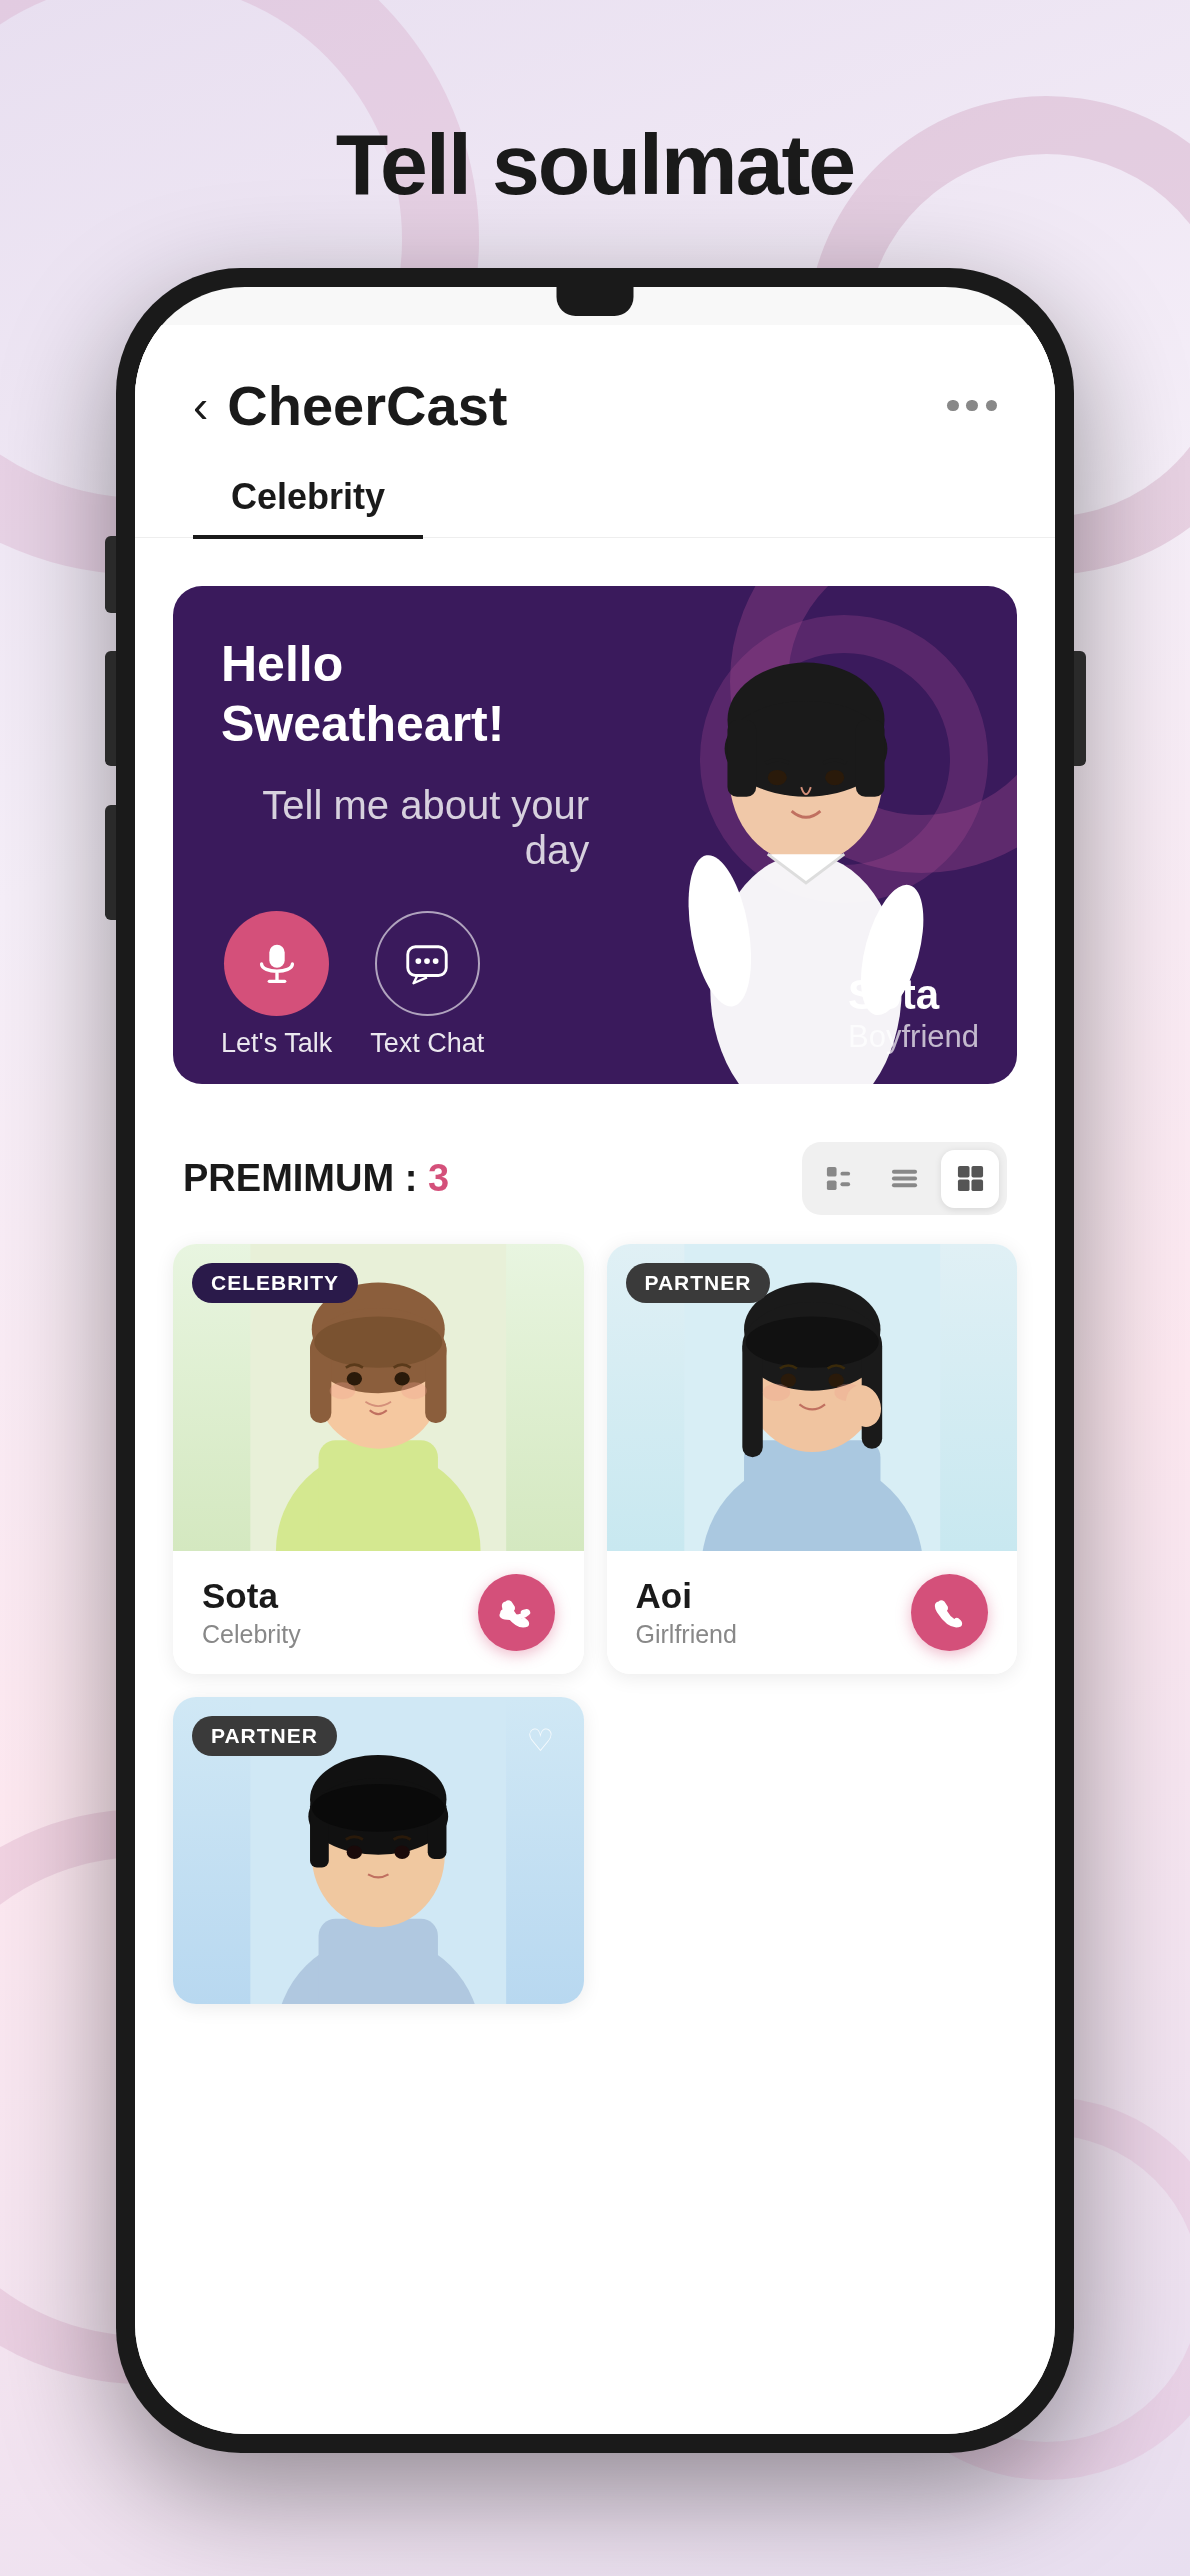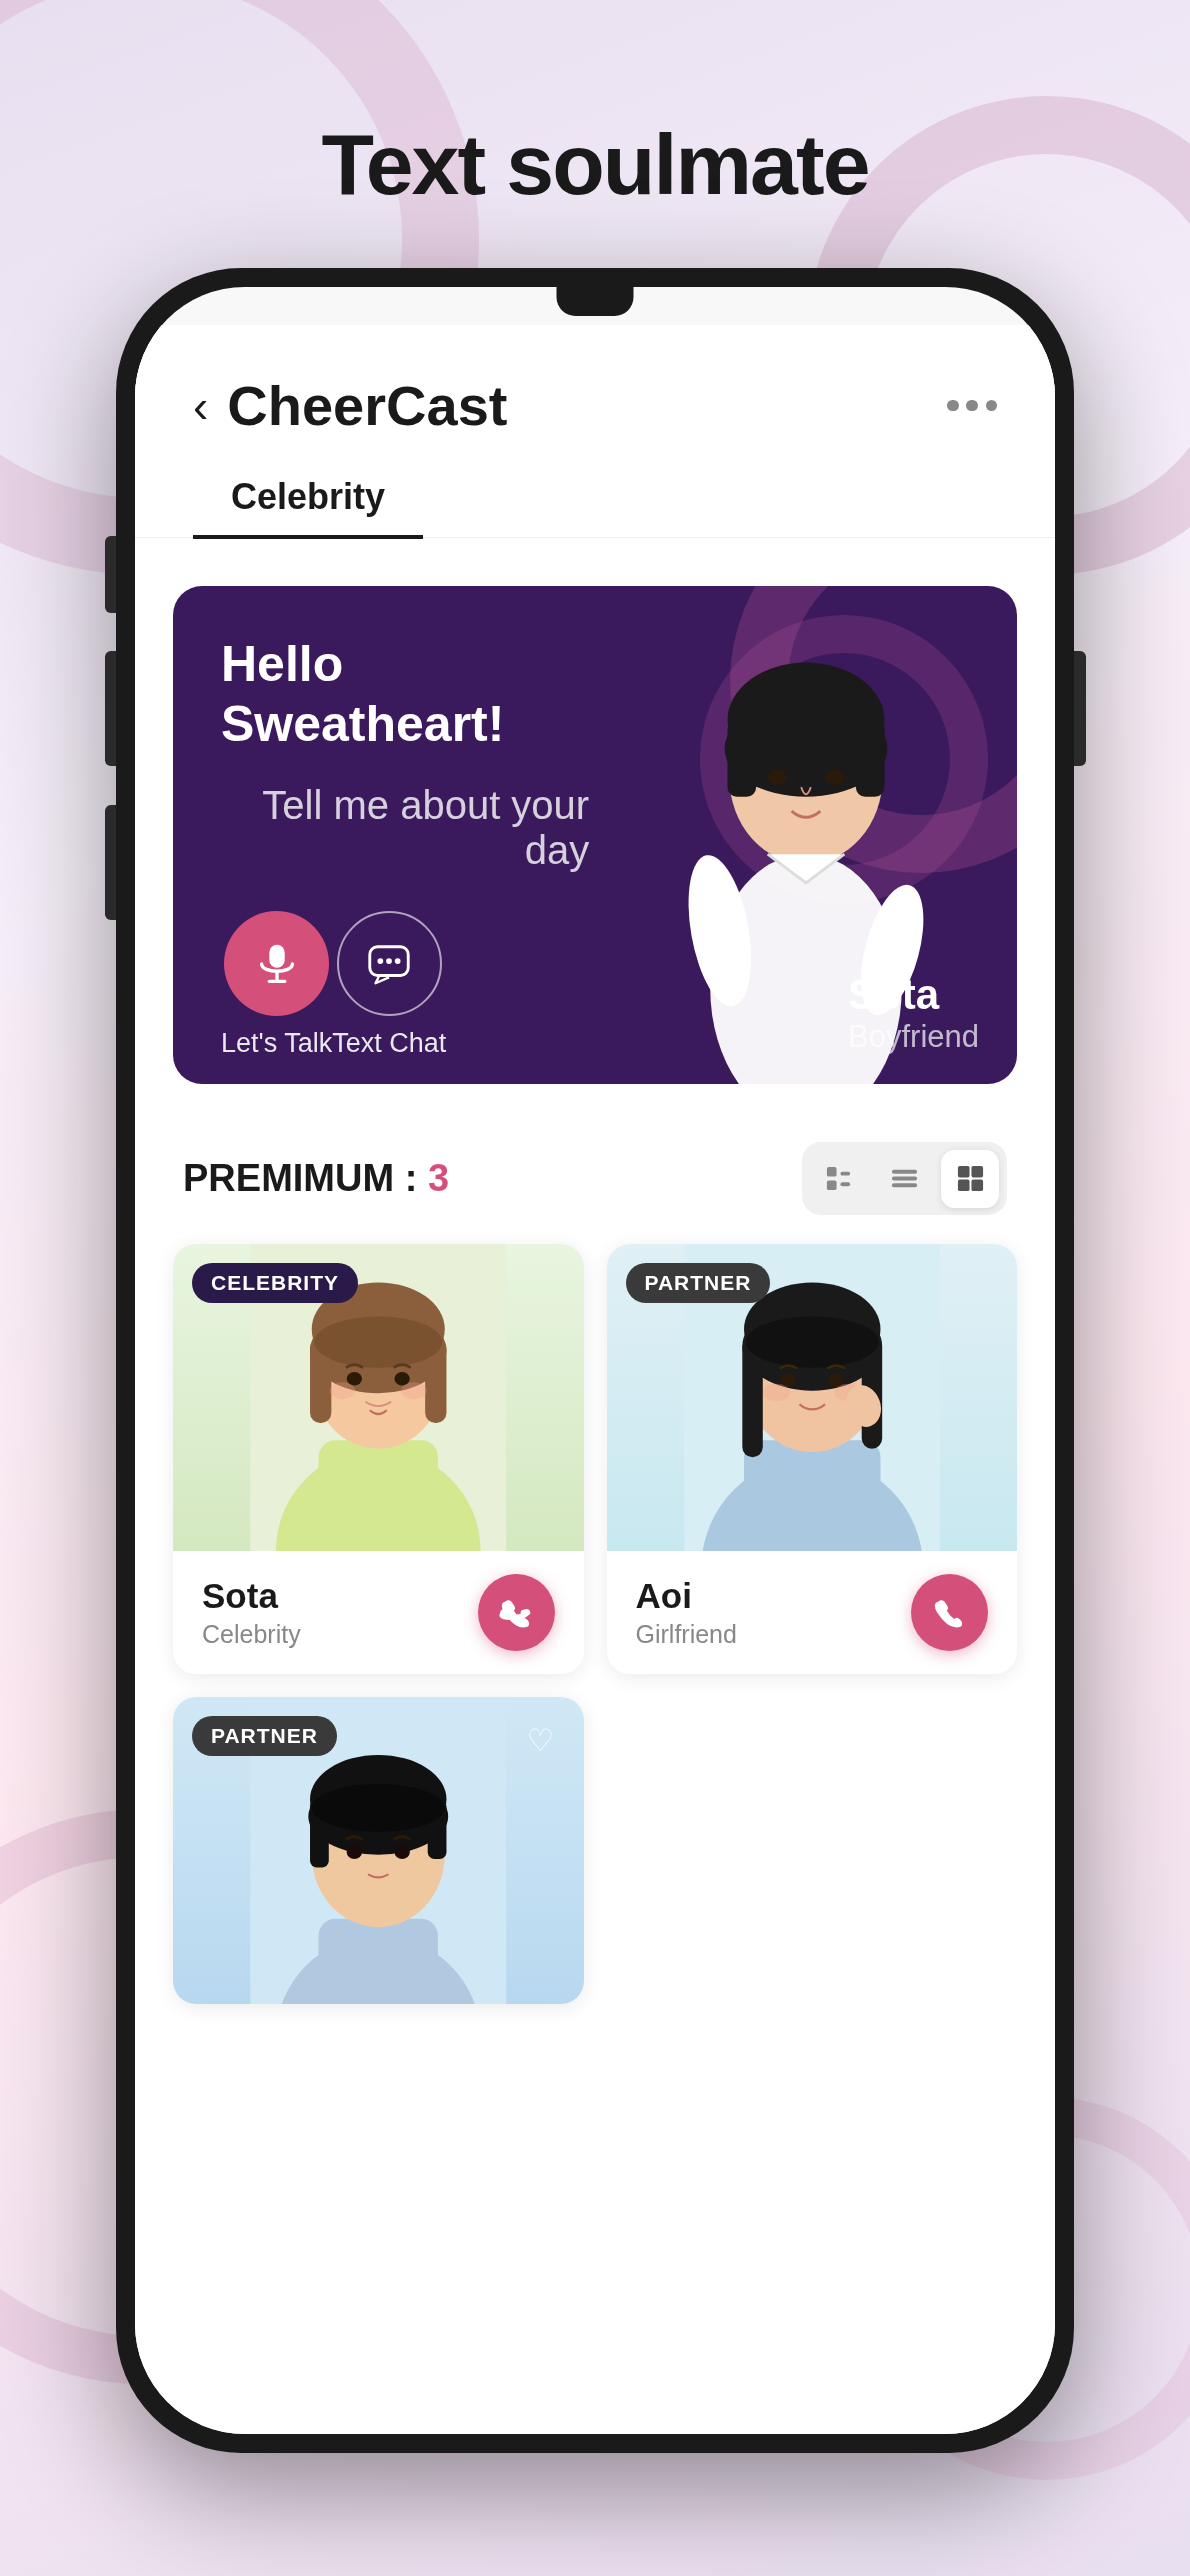--- a/index.html
+++ b/index.html
@@ -259,20 +259,21 @@
 
     .hero-subtitle {
       font-size: 40px;
       color: rgba(255,255,255,0.8);
       margin-top: 29px;
       text-align: right;
     }
 
     .hero-actions {
       display: flex;
+      gap: 38px;
       margin-top: 38px;
       align-items: flex-end;
     }
 
     .action-btn {
       display: flex;
       flex-direction: column;
       align-items: center;
       gap: 11.5px;
     }
@@ -485,21 +486,21 @@
     }
   </style>
 </head>
 <body>
 
 <div class="bg-swirl bg-swirl-1"></div>
 <div class="bg-swirl bg-swirl-2"></div>
 <div class="bg-swirl bg-swirl-3"></div>
 <div class="bg-swirl bg-swirl-4"></div>
 
-<h1 class="page-title">Text soulmate</h1>
+<h1 class="page-title">Tell soulmate</h1>
 
 <div class="phone-frame">
   <div class="phone-btn-right"></div>
   <div class="phone-btn-left-1"></div>
   <div class="phone-btn-left-2"></div>
   <div class="phone-btn-left-3"></div>
 
   <div class="phone-screen">
 
     <div class="notch"></div>

